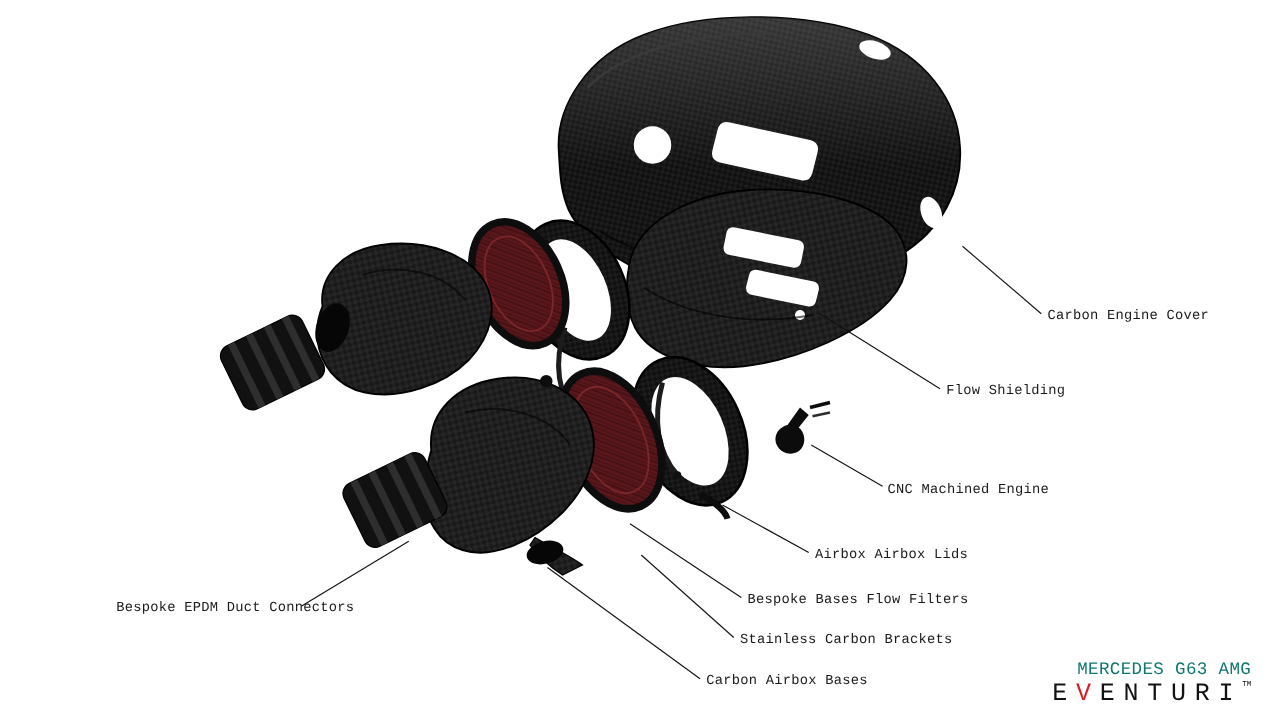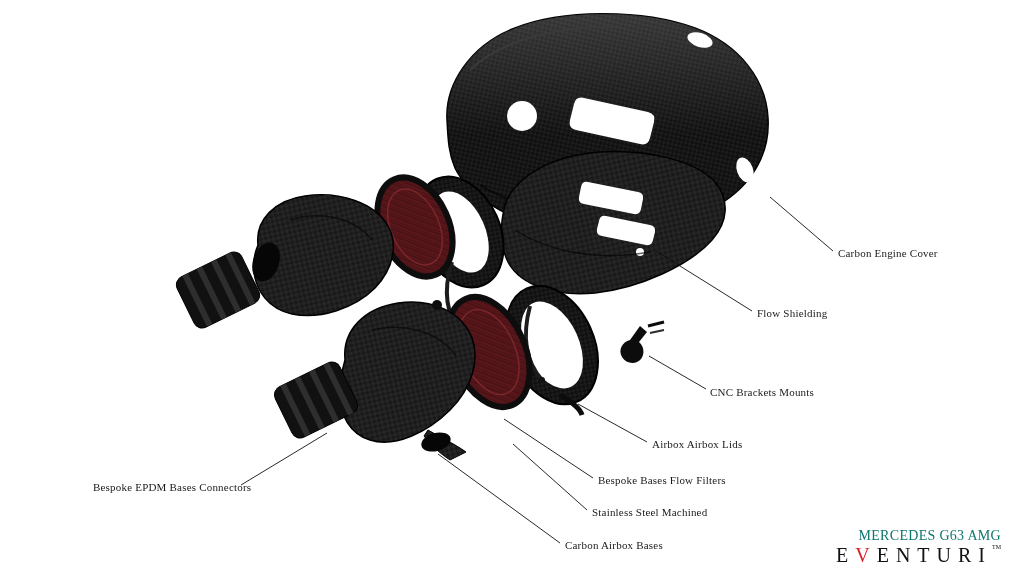--- a/index.html
+++ b/index.html
@@ -1,18 +1,18 @@
 <!DOCTYPE html>
 <html><head>
 <meta charset="utf-8">
 <style>
   html,body{margin:0;padding:0;background:#ffffff;}
   .stage{
     position:relative;width:1024px;height:576px;background:#ffffff;
-    overflow:hidden;font-family:Liberation Serif, serif;
+    overflow:hidden;font-family:Liberation Mono, monospace;
   }
   .art{position:absolute;left:0;top:0;}
   .part-label{
     position:absolute;font-size:11px;color:#1a1a1a;white-space:nowrap;
     letter-spacing:0.2px;
   }
   .brand-model{
     position:absolute;right:23px;top:528px;font-size:14px;color:#0f766e;
     letter-spacing:0.3px;
     padding-left:20px;
@@ -145,22 +145,22 @@
       <line x1="578" y1="404" x2="647" y2="442"></line>
       <line x1="504" y1="419" x2="593" y2="478"></line>
       <line x1="513" y1="444" x2="587" y2="510"></line>
       <line x1="438" y1="454" x2="560" y2="543"></line>
       <line x1="327" y1="433" x2="241" y2="485"></line>
     </g>
   </svg>
 
   <div class="part-label" style="left:838px;top:247px">Carbon Engine Cover</div>
   <div class="part-label" style="left:757px;top:307px">Flow Shielding</div>
-  <div class="part-label" style="left:710px;top:386px">CNC Brackets Mounts</div>
+  <div class="part-label" style="left:710px;top:386px">CNC Machined Engine</div>
   <div class="part-label" style="left:652px;top:438px">Airbox Airbox Lids</div>
   <div class="part-label" style="left:598px;top:474px">Bespoke Bases Flow Filters</div>
-  <div class="part-label" style="left:592px;top:506px">Stainless Steel Machined</div>
+  <div class="part-label" style="left:592px;top:506px">Stainless Carbon Brackets</div>
   <div class="part-label" style="left:565px;top:539px">Carbon Airbox Bases</div>
-  <div class="part-label" style="left:93px;top:481px">Bespoke EPDM Bases Connectors</div>
+  <div class="part-label" style="left:93px;top:481px">Bespoke EPDM Duct Connectors</div>
 
   <div class="brand-model">MERCEDES G63 AMG</div>
   <div class="brand-logo"><span>E</span><span class="accent">V</span><span>ENTURI</span><span class="tm">TM</span></div>
 </div>
 
 </body></html>

